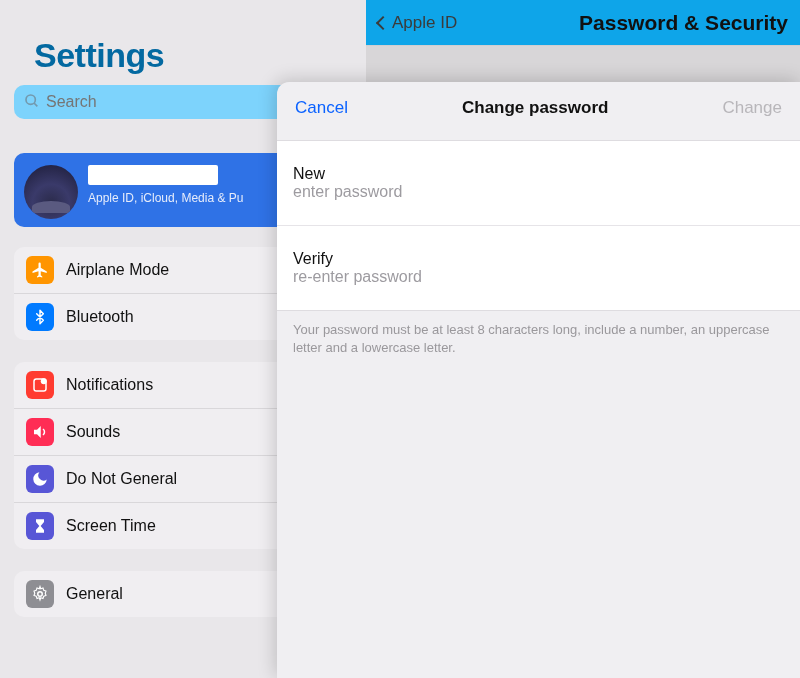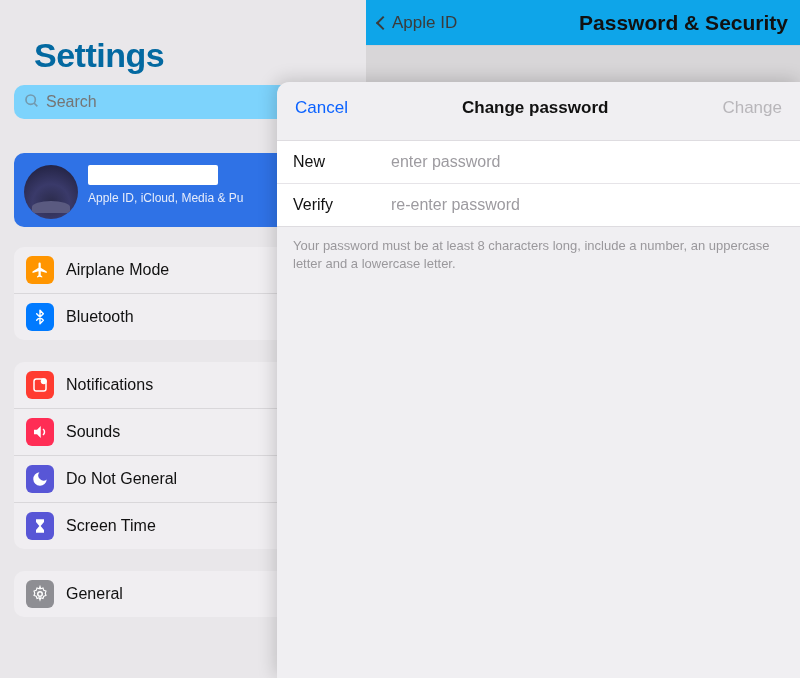--- a/index.html
+++ b/index.html
@@ -41,21 +41,21 @@
     .chev { width: 10px; height: 10px; border-left: 2px solid #3b3b3b; border-bottom: 2px solid #3b3b3b; transform: rotate(45deg); margin-right: 4px; }
     .detail-title { position: absolute; right: 12px; font-size: 21px; font-weight: 600; color: #111; }
 
     
     .modal { position: absolute; left: 277px; top: 72px; right: 0; bottom: 0; background: #f0eff2; border-radius: 12px 0 0 0; box-shadow: -2px -2px 18px rgba(0,0,0,0.18); display: flex; flex-direction: column; margin-top: 10px; }
     .modal-header { display: flex; align-items: center; justify-content: space-between; padding: 16px 18px 22px 18px; }
     .modal-cancel { color: #0b62ff; font-size: 17px; cursor: pointer; }
     .modal-title { font-size: 17px; font-weight: 600; color: #111; }
     .modal-change { color: #b8b6ba; font-size: 17px; }
     .fields { background: #fff; border-top: 1px solid #dedce0; border-bottom: 1px solid #dedce0; }
-    .field-row { display: flex; align-items: flex-start; padding: 12px 16px; border-bottom: 1px solid #e6e4e8; }
+    .field-row { display: flex; align-items: flex-start; padding: 24px 16px; border-bottom: 1px solid #e6e4e8; flex-direction: column; }
     .field-row:last-child { border-bottom: none; }
     .field-label { width: 98px; font-size: 16px; color: #111; }
     .field-input { border: none; outline: none; font-size: 16px; color: #111; flex: 1; background: transparent; }
     .field-input::placeholder { color: #9d9ba0; }
     .hint { padding: 10px 16px; font-size: 13px; color: #9a989c; line-height: 1.4; }
   </style>
 </head>
 <body>
 
 <div class="sidebar">

